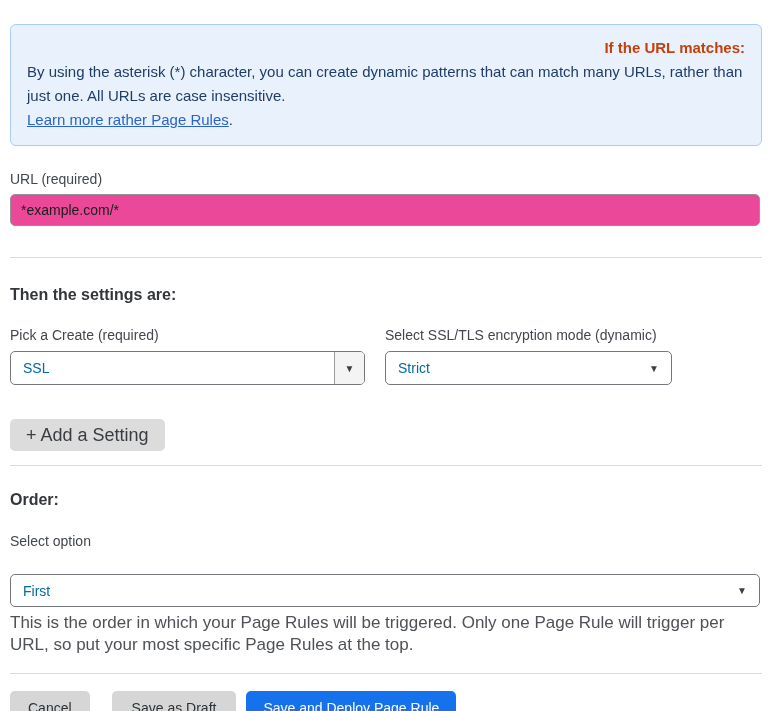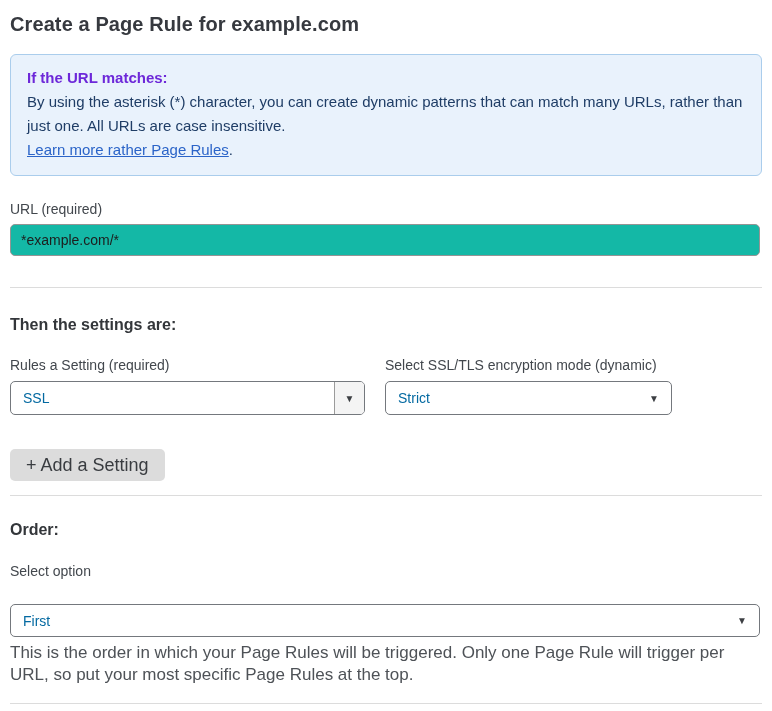--- a/index.html
+++ b/index.html
@@ -30,42 +30,43 @@
     background: #e9f2fc;
     border: 1px solid #aacdec;
     border-radius: 6px;
     padding: 11px 16px 13px 16px;
     color: #1f3d66;
     font-size: 15px;
     line-height: 24px;
   }
   .info-box .info-heading {
     font-weight: bold;
-    color: #6d28d9;
+    color: #c2410c;
+    text-align: right;
   }
   .info-box .info-body { max-width: 720px; }
   .info-box a.info-link {
     color: #2b64c8;
     text-decoration: underline;
     cursor: pointer;
   }
   .info-box .info-link-suffix { color: #1f3d66; }
   
   .field-label {
     font-size: 14px;
     color: #42474d;
     line-height: 17px;
   }
   .url-label { margin-top: 25px; }
   .url-input {
     display: block;
     margin-top: 6px;
     width: 750px;
     height: 32px;
-    background: #14b8a6;
+    background: #ec4899;
     border: 1px solid #949494;
     border-radius: 5px;
     padding: 0 10px;
     font-family: "Liberation Sans", "DejaVu Sans", sans-serif;
     font-size: 14px;
     color: #1d1d1d;
     outline: none;
   }
   hr.divider {
     border: none;
@@ -174,40 +175,39 @@
   }
   .btn-cancel { padding: 0 18px; margin-right: 22px; }
   .btn-draft  { padding: 0 20px; margin-right: 10px; }
   .btn-deploy { padding: 0 17px; }
 </style>
 </head>
 <body>
 
 <div class="page">
 
-  <h1 class="page-title">Create a Page Rule for example.com</h1>
 
   <div class="info-box">
     <div class="info-heading">If the URL matches:</div>
     <div class="info-body">By using the asterisk (*) character, you can create dynamic patterns that can match many URLs, rather than just one. All URLs are case insensitive.</div>
     <div>
       <a class="info-link">Learn more rather Page Rules</a><span class="info-link-suffix">.</span>
     </div>
   </div>
 
   <div class="field-label url-label">URL (required)</div>
   <input class="url-input" type="text" value="*example.com/*" style="">
 
   <hr class="divider divider-1">
 
   <div class="section-heading settings-heading">Then the settings are:</div>
 
   <div class="settings-row">
     <div class="settings-col-1">
-      <div class="field-label">Rules a Setting (required)</div>
+      <div class="field-label">Pick a Create (required)</div>
       <div class="select-box split">
         <span class="select-value">SSL</span>
         <span class="select-arrow">▼</span>
       </div>
     </div>
     <div class="settings-col-2">
       <div class="field-label">Select SSL/TLS encryption mode (dynamic)</div>
       <div class="select-box">
         <span class="select-value">Strict</span>
         <span class="select-arrow">▼</span>

